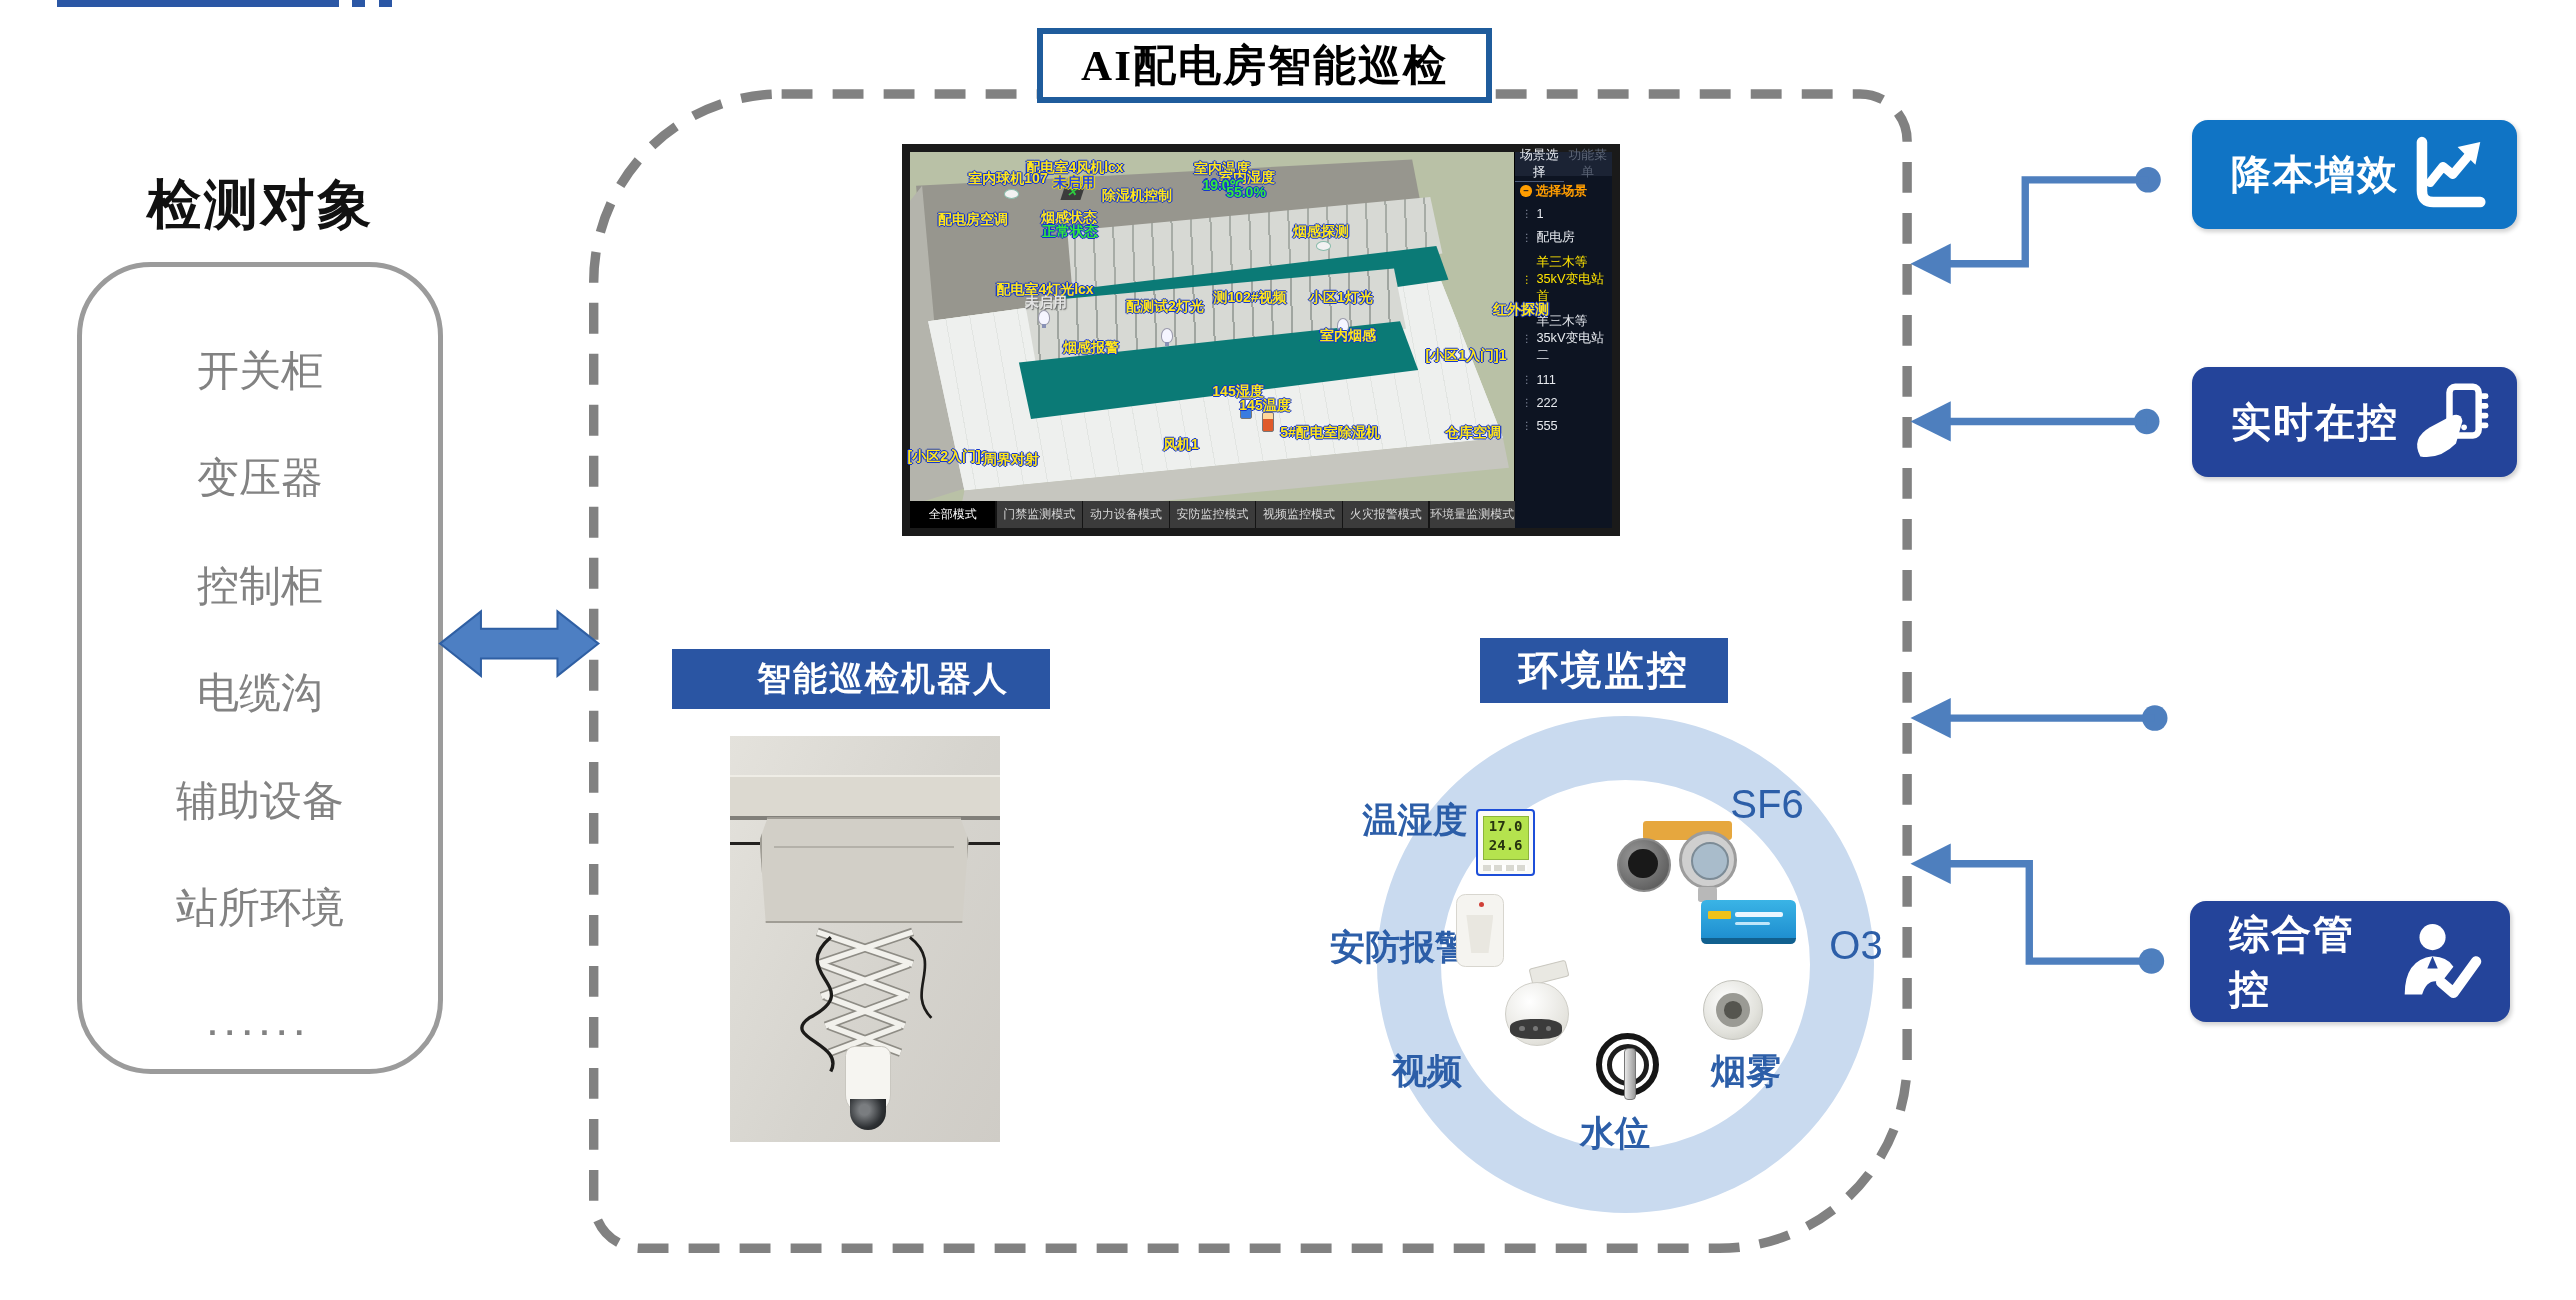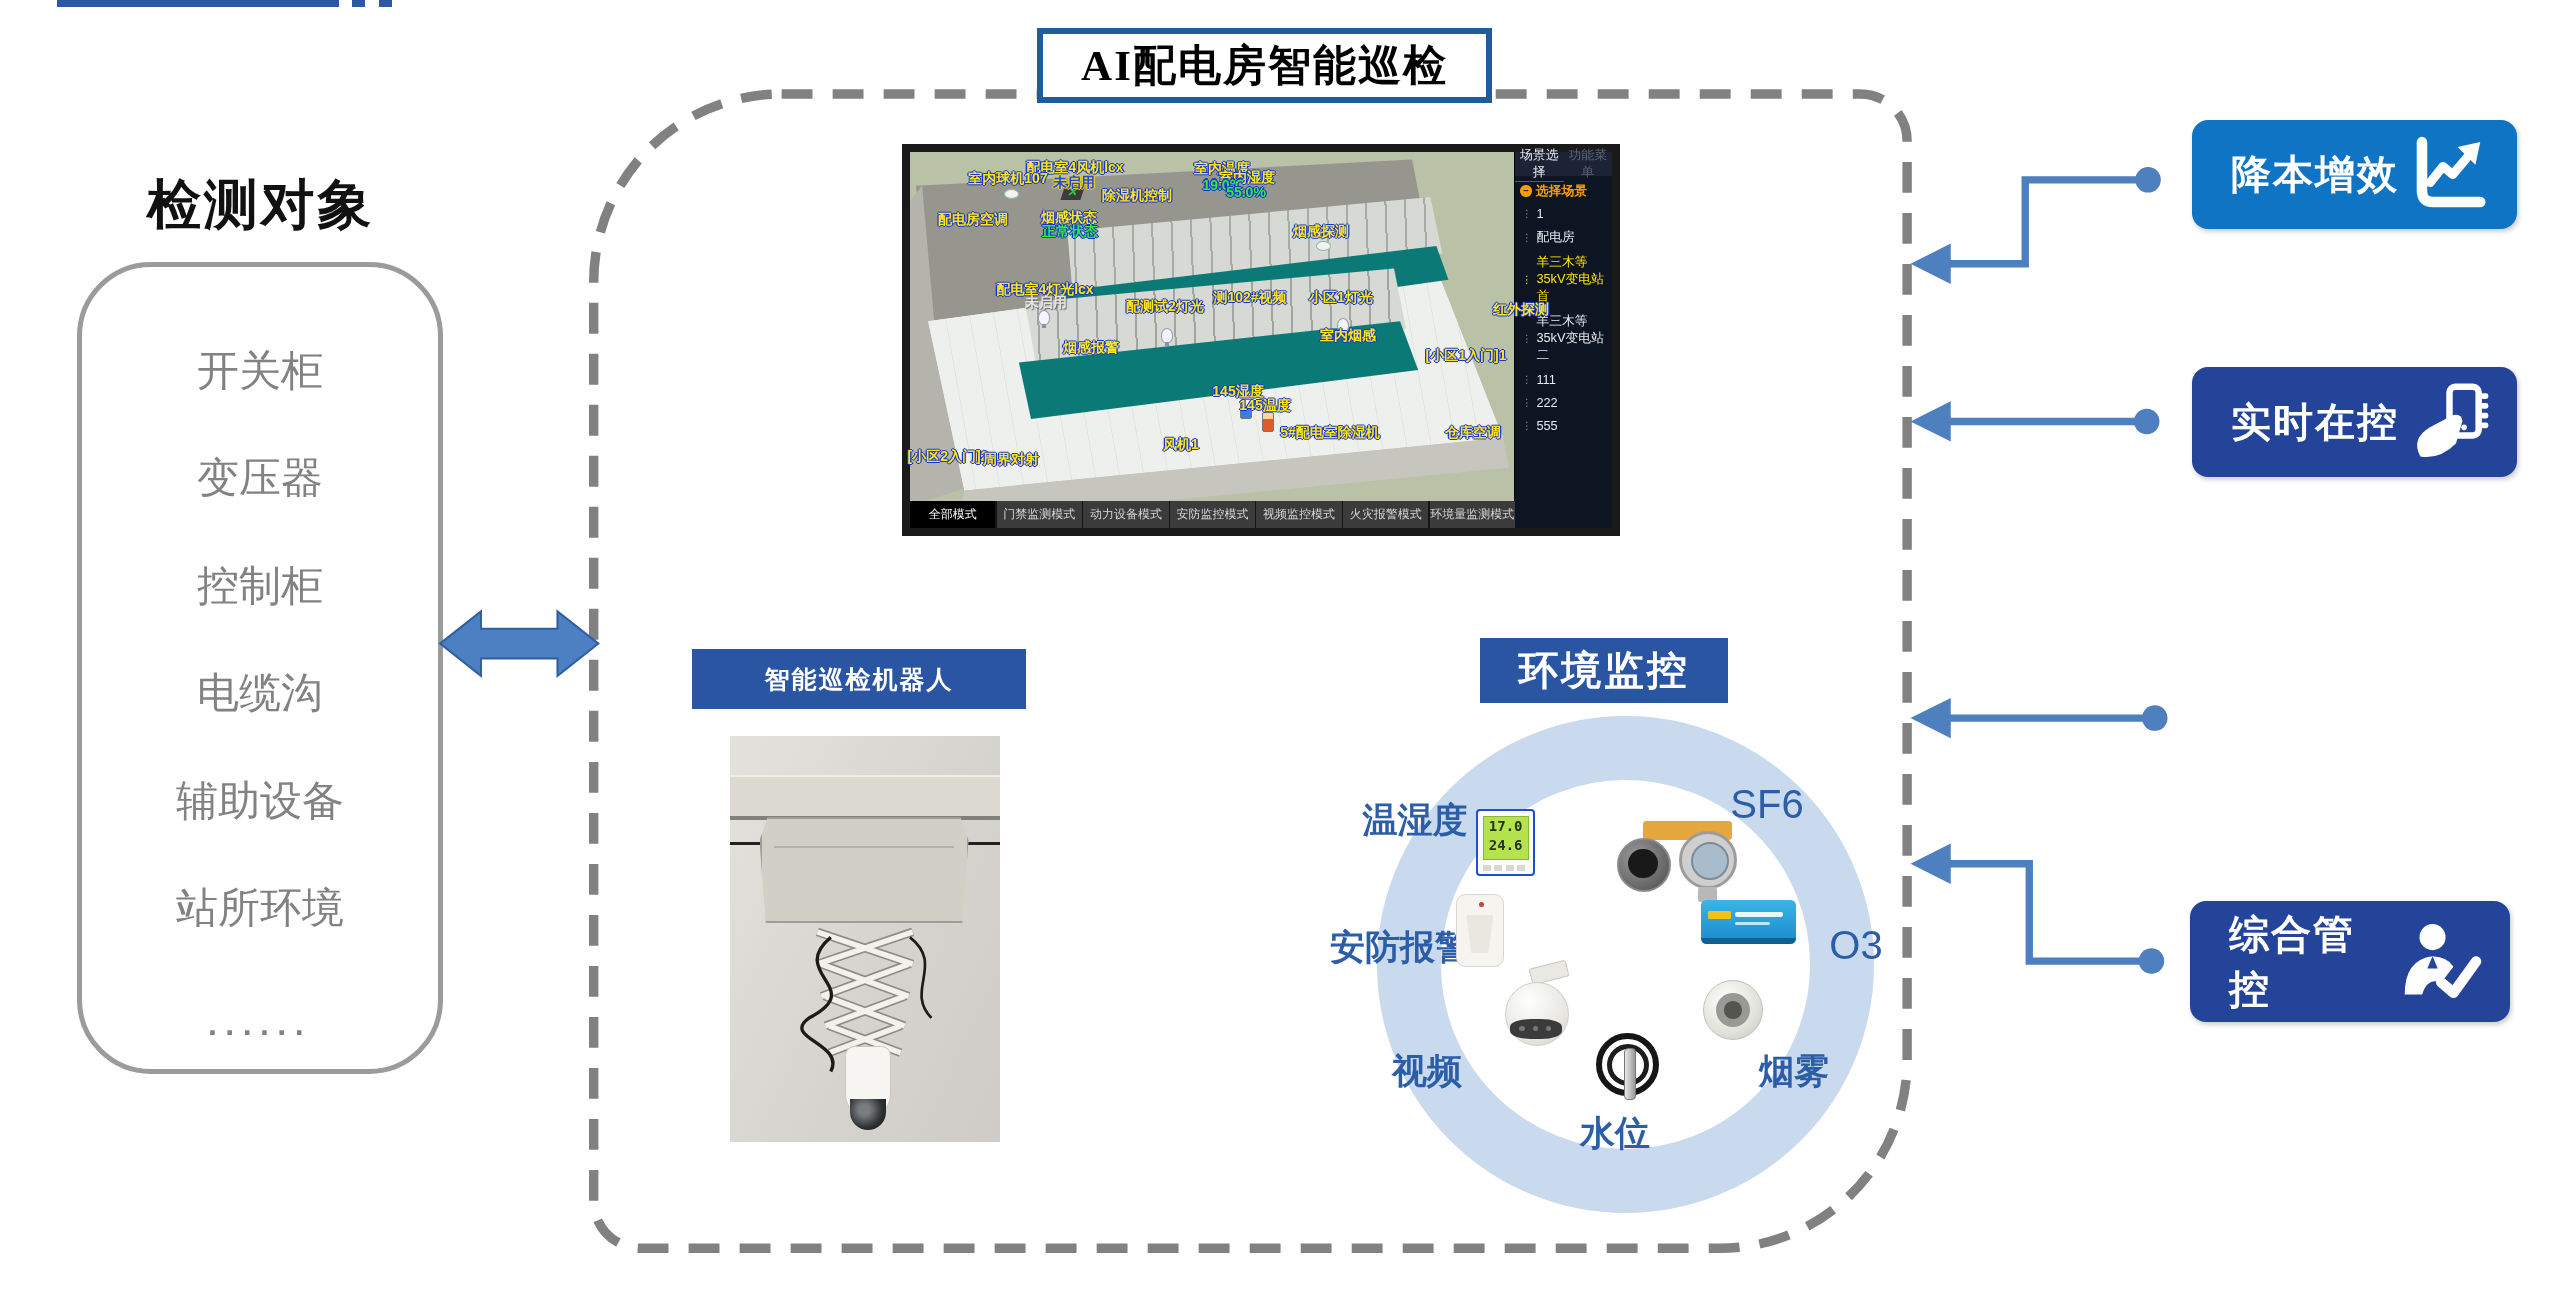--- a/index.html
+++ b/index.html
@@ -74,23 +74,23 @@
   .side-item.hl{color:#ffe400;}
   .side-item.hl .grip{color:#ffe400;}
 
   .shot-modes{position:absolute;left:0;bottom:0;right:97px;height:27px;background:#141414;
               display:flex;gap:1.3px;padding:0;box-sizing:border-box;border-radius:9px;}
   .mode-btn{flex:1;background:#3b3b3b;color:#d6d6d6;font-size:12px;display:flex;align-items:center;
             justify-content:center;white-space:nowrap;}
   .mode-btn.active{background:#000;color:#fff;}
 
   
-  .robot-label{position:absolute;left:692px;top:649px;width:334px;height:60px;background:#2a55a3;
-               color:#fff;font-size:25px;font-weight:bold;display:flex;align-items:center;
-               justify-content:center;letter-spacing:2px;}
+  .robot-label{position:absolute;left:672px;top:649px;width:334px;height:60px;background:#2a55a3;
+               color:#fff;font-size:34px;font-weight:bold;display:flex;align-items:center;
+               justify-content:center;letter-spacing:2px;padding-left:44px;}
   .robot-photo{position:absolute;left:730px;top:736px;width:270px;height:406px;
                background:linear-gradient(115deg,#e4e2dc 0%,#d6d4ce 55%,#cfccc6 100%);overflow:hidden;}
   .rp-rail{position:absolute;left:0;top:39px;width:100%;height:39px;background:#dcd9d0;
            border-bottom:4.7px solid #82807a;border-top:2px solid #efede6;}
   .rp-cable{position:absolute;left:0;top:106px;width:100%;height:2.7px;background:#23211f;}
   .rp-body{position:absolute;left:29.5px;top:81px;width:209px;height:106px;background:#d2cfc7;
            border:2px solid #a09d95;box-sizing:border-box;
            clip-path:polygon(4% 0,96% 0,100% 22%,97% 100%,3% 100%,0 22%);}
   .rp-body:after{content:"";position:absolute;left:6%;top:26%;width:88%;height:2px;background:#b4b1a9;}
   .rp-cam{position:absolute;left:115px;top:310px;width:44px;height:67px;background:#f6f5f1;
@@ -342,21 +342,21 @@
     <div class="rp-dome"></div>
   </div>
 
   <div class="env-label">环境监控</div>
 
   <span class="env-txt" style="left:1415px;top:820px;">温湿度</span>
   <span class="env-txt latin" style="left:1767px;top:804px;">SF6</span>
   <span class="env-txt" style="left:1400px;top:947px;">安防报警</span>
   <span class="env-txt latin" style="left:1856px;top:945px;">O3</span>
   <span class="env-txt" style="left:1427px;top:1071px;">视频</span>
-  <span class="env-txt" style="left:1794px;top:1071px;">烟雾</span>
+  <span class="env-txt" style="left:1746px;top:1071px;">烟雾</span>
   <span class="env-txt" style="left:1615px;top:1133px;">水位</span>
 
   <div class="dev th-dev">
     <div class="th-scr">
       <span>17.0</span><br>
       <span>24.6</span>
     </div>
     <div class="th-btns"></div>
   </div>
   <div class="dev sf6-dev">

